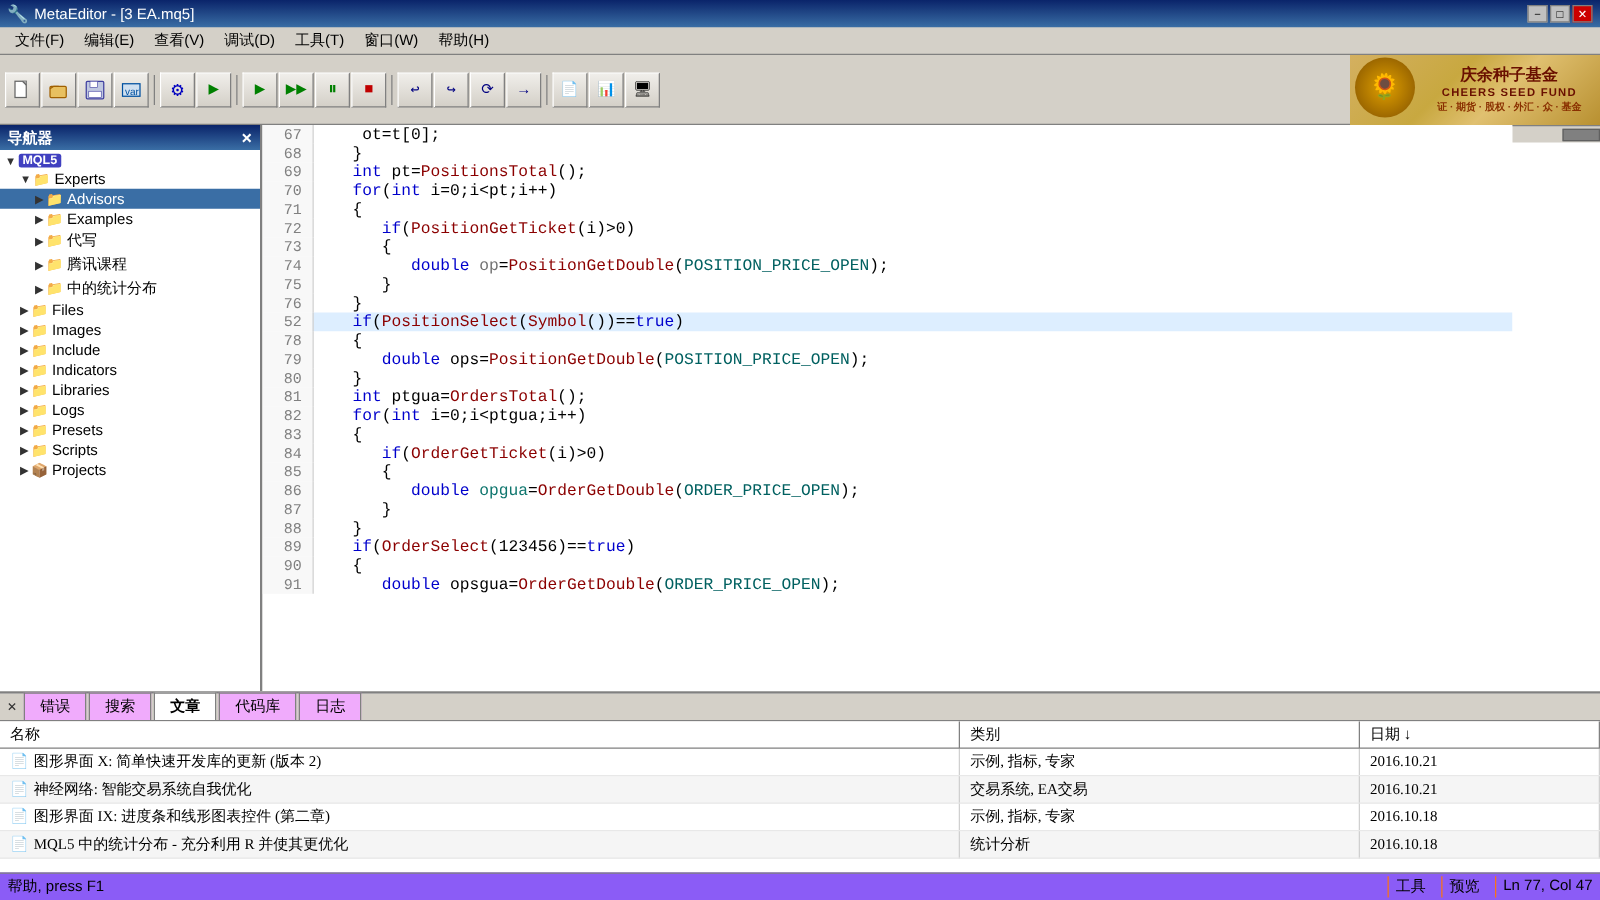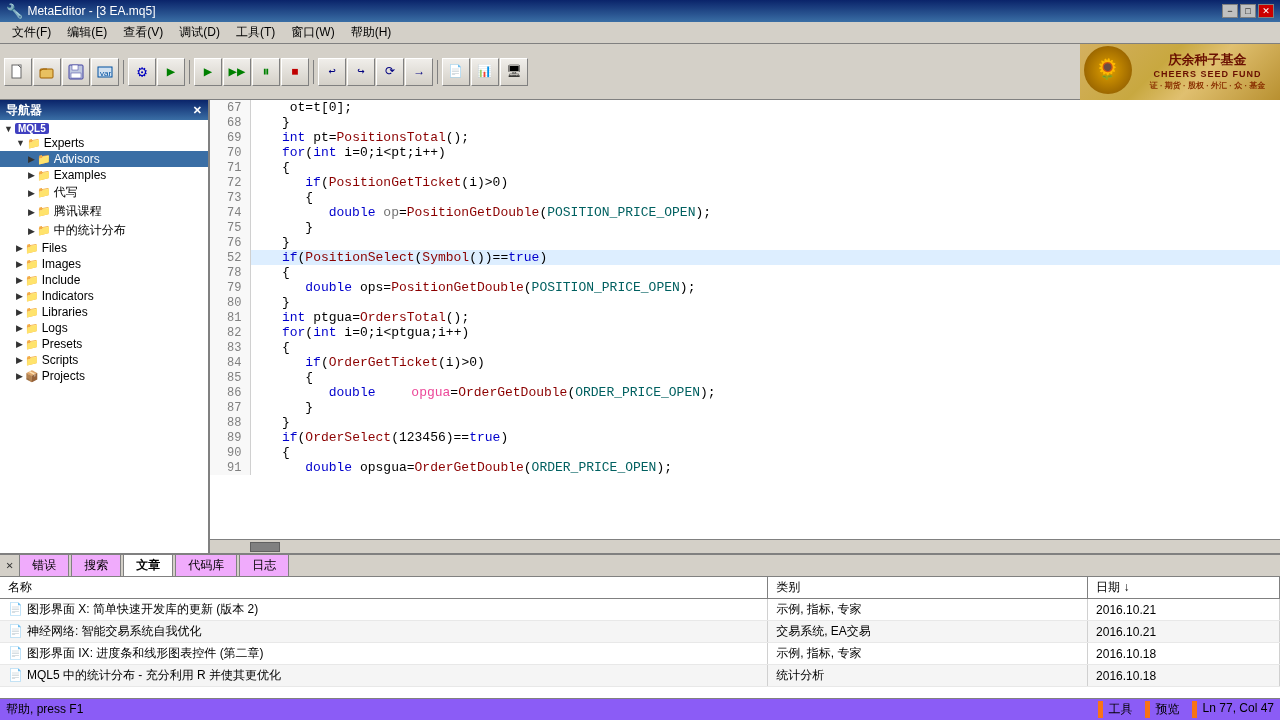--- a/index.html
+++ b/index.html
@@ -106,21 +106,21 @@
       margin-right: 4px;
       border-radius: 2px;
     }
     
     
     #code-editor {
       flex: 1;
       background: white;
       overflow: hidden;
       display: flex;
-      flex-direction: column;
+      flex-direction: row;
     }
     #code-area {
       flex: 1;
       overflow: auto;
       font-family: 'Courier New', monospace;
       font-size: 13px;
     }
     #code-scrollbar-h {
       height: 14px;
       background: #d4d0c8;
@@ -172,21 +172,21 @@
       background: #ffffff;
       font-weight: bold;
     }
     #bottom-table-wrap {
       flex: 1;
       overflow-y: auto;
     }
     .data-table {
       width: 100%;
       border-collapse: collapse;
-      font-family: Liberation Sans, sans-serif;
+      font-family: Liberation Serif, serif;
       font-size: 12px;
     }
     .data-table thead tr {
       background: #d4d0c8;
     }
     .data-table th {
       text-align: left;
       padding: 2px 8px;
       border-right: 1px solid #808080;
       border-bottom: 1px solid #808080;
@@ -210,21 +210,21 @@
       padding: 0 6px;
       font-family: Arial, sans-serif;
       font-size: 12px;
       justify-content: space-between;
     }
     #status-right {
       display: flex;
       gap: 12px;
     }
     .status-section {
-      border-left: 5px solid #f97316;
+      border-left: 1px solid #f97316;
       padding-left: 6px;
     }
     
     
     #logo-area {
       width: 200px;
       height: 56px;
       background: #c8b860;
       display: flex;
       align-items: center;
@@ -540,21 +540,21 @@
             <tr>
               <td class="line-num">84</td>
               <td class="code-line">      <span style="color:#0000cc;font-weight:normal;">if</span>(<span style="color:#8b0000;">OrderGetTicket</span>(<span style="color:#000000;">i</span>)&gt;0)</td>
             </tr>
             <tr>
               <td class="line-num">85</td>
               <td class="code-line">      {</td>
             </tr>
             <tr>
               <td class="line-num">86</td>
-              <td class="code-line">         <span style="color:#0000cc;font-weight:normal;">double</span> <span style="color:#ec4899;margin-left:28px;">opgua</span>=<span style="color:#8b0000;">OrderGetDouble</span>(<span style="color:#006060;">ORDER_PRICE_OPEN</span>);</td>
+              <td class="code-line">         <span style="color:#0000cc;font-weight:normal;">double</span> <span style="color:#0f766e;">opgua</span>=<span style="color:#8b0000;">OrderGetDouble</span>(<span style="color:#006060;">ORDER_PRICE_OPEN</span>);</td>
             </tr>
             <tr>
               <td class="line-num">87</td>
               <td class="code-line">      }</td>
             </tr>
             <tr>
               <td class="line-num">88</td>
               <td class="code-line">   }</td>
             </tr>
             <tr>

